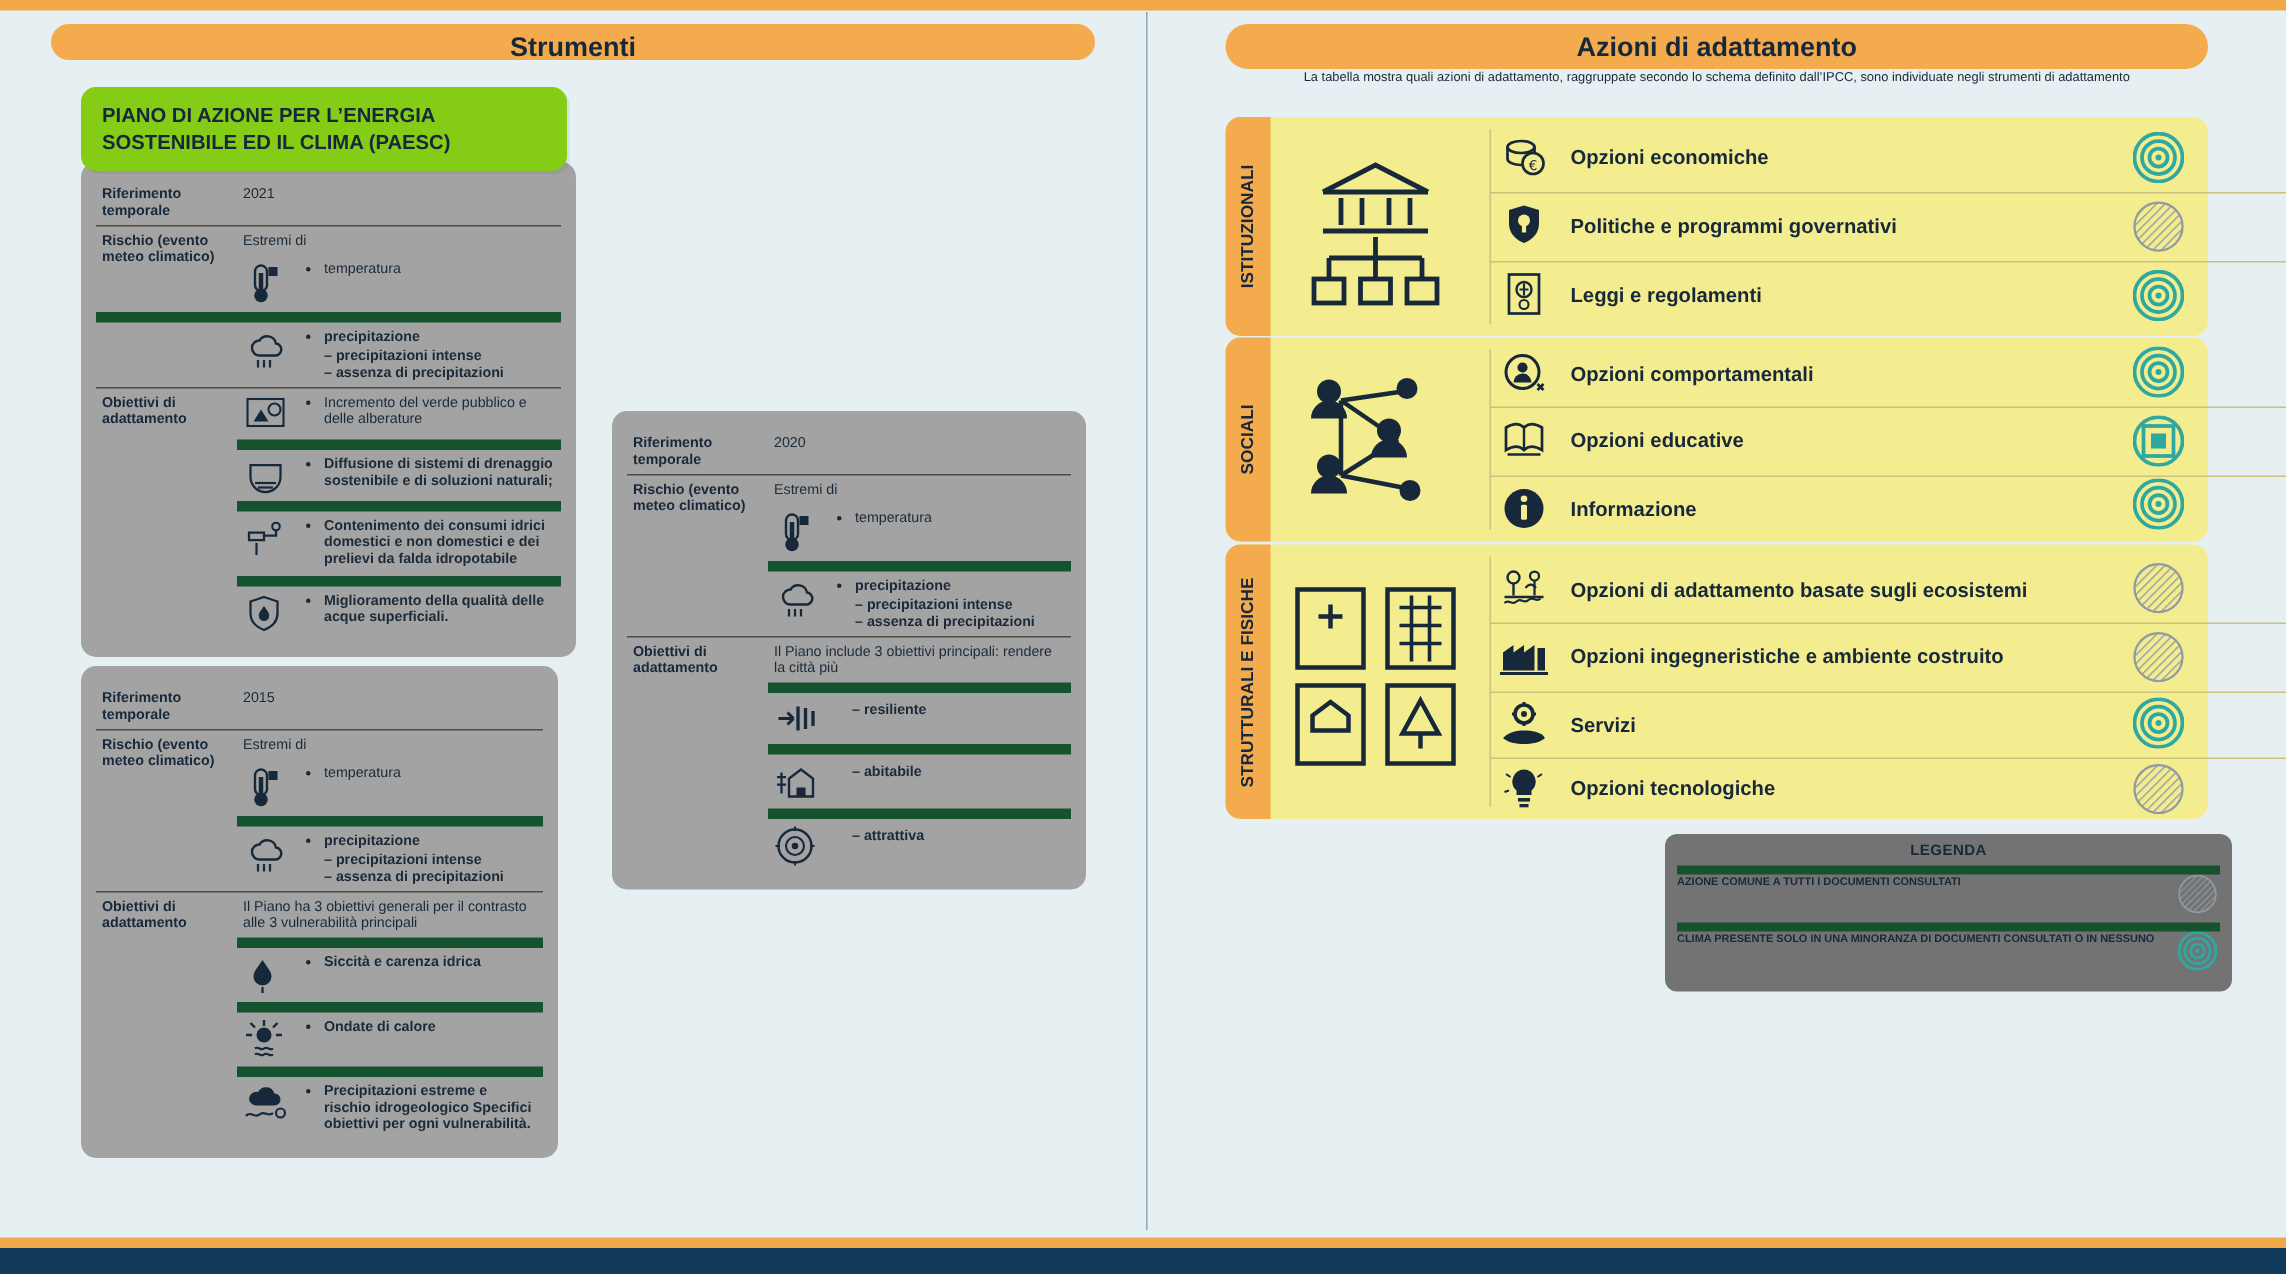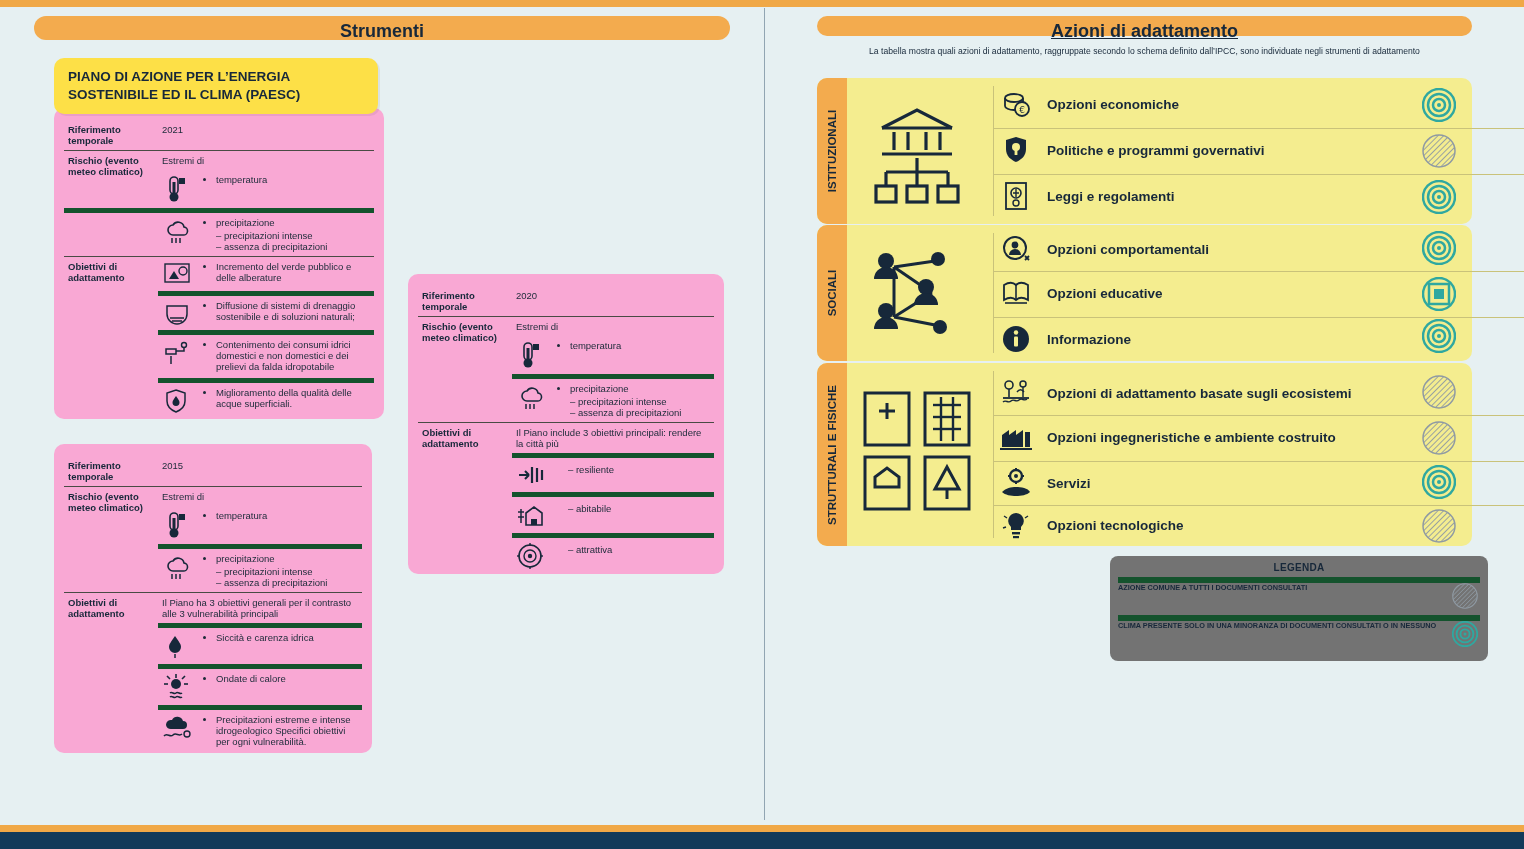--- a/index.html
+++ b/index.html
@@ -24,44 +24,44 @@
   }
 
   
   #strumenti-title{
     position:absolute;left:34px;top:16px;width:696px;height:24px;line-height:30px;
     font-size:18px;border-radius:16px;
   }
 
   .card{position:absolute;}
   .card .tab{
-    background:#fde047;border-radius:10px;padding:10px 14px 10px 14px;
+    background:#84cc16;border-radius:10px;padding:10px 14px 10px 14px;
     font-weight:bold;font-size:13.5px;line-height:18px;color:#17283a;
     position:relative;z-index:3;box-shadow:2px 2px 0 rgba(0,0,0,.06);
   }
   .card .body{
-    background:#f9a8d4;border-radius:10px;margin-top:-6px;padding:12px 10px 0 10px;
+    background:#a3a3a3;border-radius:10px;margin-top:-6px;padding:12px 10px 11px 10px;
     position:relative;z-index:2;
   }
   table.t{border-collapse:collapse;width:100%;font-size:9.5px;}
   table.t td{vertical-align:top;padding:4px 4px;}
   .lbl{font-weight:bold;font-size:9.5px;width:86px;color:#17283a;}
-  .rowline{border-top:5px solid #14532d;}
+  .rowline{border-top:7px solid #14532d;font-weight:bold;}
   .thickline{border-top:1.4px solid #4a4a44;}
   ul.b{margin:0;padding-left:12px;}
   ul.b li{margin:0 0 2px 0;}
   ul.d{margin:2px 0 0 0;padding-left:12px;list-style:none;}
   ul.d li:before{content:"– ";}
   .ico{width:34px;text-align:center;}
   svg{display:block;}
 
   
   #azioni-title{
-    position:absolute;left:817px;top:16px;width:655px;height:20px;line-height:30px;
-    font-size:18px;border-radius:16px;text-decoration:underline;
+    position:absolute;left:817px;top:16px;width:655px;height:30px;line-height:30px;
+    font-size:18px;border-radius:16px;
   }
   #azioni-sub{
     position:absolute;left:817px;top:46px;width:655px;text-align:center;
     font-size:8.6px;color:#17283a;
   }
   .grp{position:absolute;background:#f4ed8f;border-radius:10px;}
   .grp-side{
     position:absolute;left:0;top:0;width:30px;height:100%;background:#f3ab4e;
     border-radius:10px 0 0 10px;
   }
@@ -298,21 +298,21 @@
       <tr>
         <td class="ico rowline">
           <svg width="30" height="26" viewBox="0 0 30 26">
                 <path d="M4 11a5 5 0 0 1 6-5 6 6 0 0 1 11 1 4 4 0 0 1 0 8H9a5 5 0 0 1-5-4z" fill="#17283a"></path>
                 <path d="M2 22c3-4 6 2 9-1s6 2 9-1" fill="none" stroke="#17283a" stroke-width="1.5"></path>
                 <circle cx="25" cy="20" r="3" fill="none" stroke="#17283a" stroke-width="1.4"></circle>
               </svg>
         </td>
         <td class="rowline">
           <ul class="b">
-                <li>Precipitazioni estreme e intense idrogeologico Specifici obiettivi per ogni vulnerabilità.</li>
+                <li>Precipitazioni estreme e rischio idrogeologico Specifici obiettivi per ogni vulnerabilità.</li>
               </ul>
         </td>
       </tr>
     </tbody>
       </table>
   </div>
 </div>
 
 <div class="card" style="left:408px;top:262px;width:316px;">
   <div class="body" style="margin-top:12px;">

